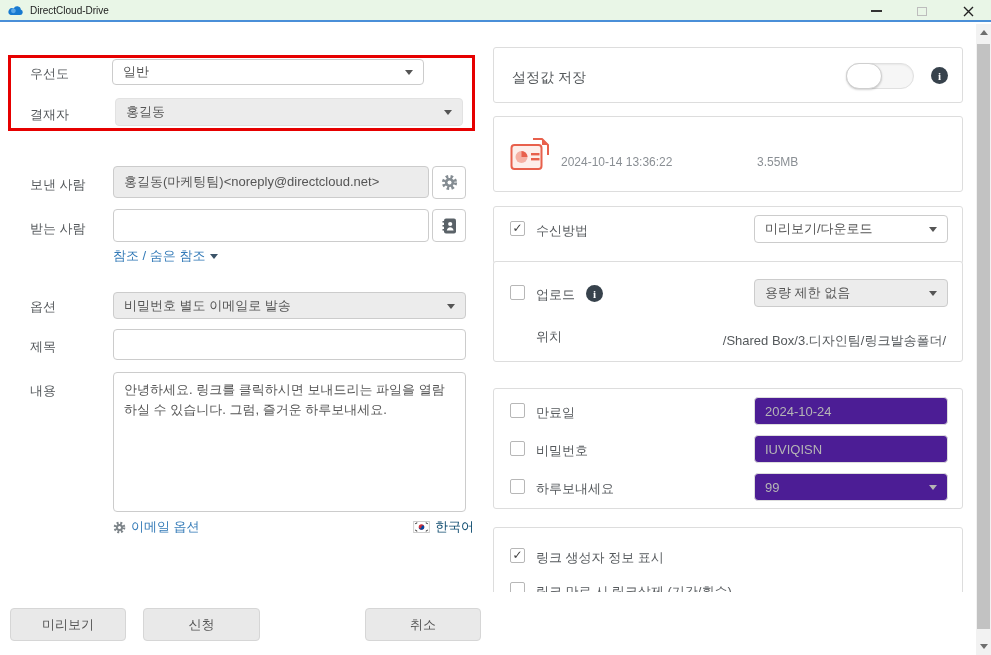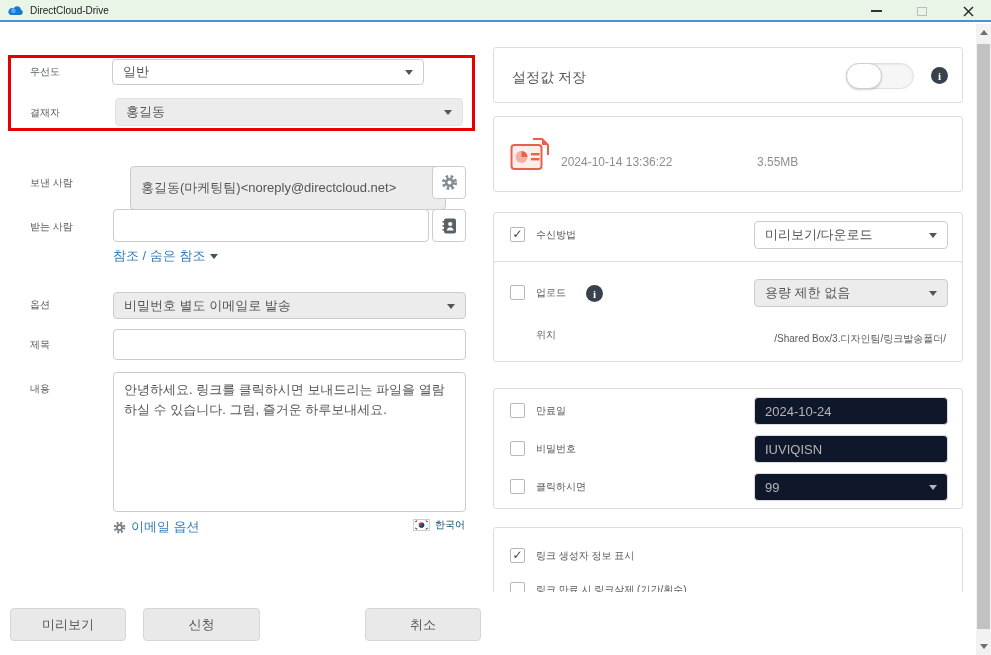--- a/index.html
+++ b/index.html
@@ -16,28 +16,28 @@
     background: #e9f6e7; border-bottom: 2px solid #4a8fd8;
     display: flex; align-items: center; padding-left: 7px;
   }
   .titlebar .app-title { font-size: 10px; color: #1b1b1b; margin-left: 6px; }
   .win-controls { position: absolute; right: 0; top: 0; height: 22px; display: flex; }
   .win-btn { width: 46px; height: 22px; display: flex; align-items: center; justify-content: center; }
   .min-glyph { width: 11px; height: 0; border-top: 2px solid #333; }
   .max-glyph { width: 10px; height: 9px; border: 1px solid #bdbdbd; }
 
   
-  .lbl { font-size: 10px; color: #55595c; }
+  .lbl { font-size: 13px; color: #55595c; }
   .field {
     position: absolute; border: 1px solid #cccccc; border-radius: 4px;
     background: #fff; font-size: 13px; color: #555;
     display: flex; align-items: center; padding: 0 10px; overflow: hidden; white-space: nowrap;
   }
   .field.gray { background: #ececec; }
-  .field.disabled { background: #0f172a; border-color: #ddd; color: #b5b5b5; }
+  .field.disabled { background: #4c1d95; border-color: #ddd; color: #b5b5b5; }
   .caret {
     position: absolute; right: 10px; top: 50%; margin-top: -2px;
     width: 0; height: 0;
     border-left: 4px solid transparent; border-right: 4px solid transparent;
     border-top: 5px solid #555;
   }
   .caret.light { border-top-color: #b5b5b5; }
   input.txt {
     position: absolute; border: 1px solid #ccc; border-radius: 4px; background: #fff;
     font-size: 13px; color: #555; padding: 0 10px; outline: none;
@@ -138,21 +138,21 @@
   <span class="caret"></span>
 </div>
 
 <span class="lbl abs" style="left:30px; top:106px;">결재자</span>
 <div class="field gray" style="left:115px; top:98px; width:348px; height:28px; border-color:#e2e2e2;">
   <span>홍길동</span>
   <span class="caret"></span>
 </div>
 
 <span class="lbl abs" style="left:30px; top:176px;">보낸 사람</span>
-<div class="field gray" style="left:113px; top:166px; width:316px; height:44px;margin-left:17px;">
+<div class="field gray" style="left:113px; top:166px; width:316px; height:32px;">
   <span>홍길동(마케팅팀)&lt;noreply@directcloud.net&gt;</span>
 </div>
 <div class="icon-btn" style="left:432px; top:166px;">
   <svg width="17" height="17" viewBox="0 0 17 17">
     <circle cx="8.5" cy="8.5" r="5.6" fill="none" stroke="#848c92" stroke-width="4" stroke-dasharray="2.3 2.15"></circle>
     <circle cx="8.5" cy="8.5" r="4.6" fill="#848c92"></circle>
     <circle cx="8.5" cy="8.5" r="2" fill="#ffffff"></circle>
   </svg>
 </div>
 
@@ -228,21 +228,21 @@
       <rect x="1.5" y="8" width="30" height="24" rx="3" fill="#fdeeea" stroke="#e8604c" stroke-width="2"></rect>
       <circle cx="11.5" cy="20" r="6" fill="#f5b0a3"></circle>
       <path d="M11.5 14a6 6 0 0 1 6 6h-6z" fill="#e8604c"></path>
       <rect x="21" y="16" width="8.5" height="2.4" fill="#e8604c"></rect>
       <rect x="21" y="21" width="8.5" height="2.4" fill="#e8604c"></rect>
     </svg>
     <span class="meta abs" style="left:67px; top:38px;">2024-10-14 13:36:22</span>
     <span class="meta abs" style="left:263px; top:38px;">3.55MB</span>
   </div>
 
-  <div class="card" style="top:188px; height:58px;">
+  <div class="card" style="top:182px; height:58px;">
     <span class="cb checked" style="left:16px; top:14px;"></span>
     <span class="lbl abs" style="left:42px; top:15px;">수신방법</span>
     <div class="field" style="left:260px; top:8px; width:194px; height:28px;">
       <span>미리보기/다운로드</span>
       <span class="caret"></span>
     </div>
   </div>
 
   <div class="card" style="top:237px; height:101px;">
     <span class="cb" style="left:16px; top:23px;"></span>
@@ -263,21 +263,21 @@
       <span>2024-10-24</span>
     </div>
 
     <span class="cb" style="left:16px; top:52px;"></span>
     <span class="lbl abs" style="left:42px; top:53px;">비밀번호</span>
     <div class="field disabled" style="left:260px; top:46px; width:194px; height:28px;">
       <span>IUVIQISN</span>
     </div>
 
     <span class="cb" style="left:16px; top:90px;"></span>
-    <span class="lbl abs" style="left:42px; top:91px;">클릭하시면</span>
+    <span class="lbl abs" style="left:42px; top:91px;">하루보내세요</span>
     <div class="field disabled" style="left:260px; top:84px; width:194px; height:28px;">
       <span>99</span>
       <span class="caret light"></span>
     </div>
   </div>
 
   <div class="card" style="top:503px; height:92px;">
     <span class="cb checked" style="left:16px; top:20px;"></span>
     <span class="lbl abs" style="left:42px; top:21px;">링크 생성자 정보 표시</span>
 

